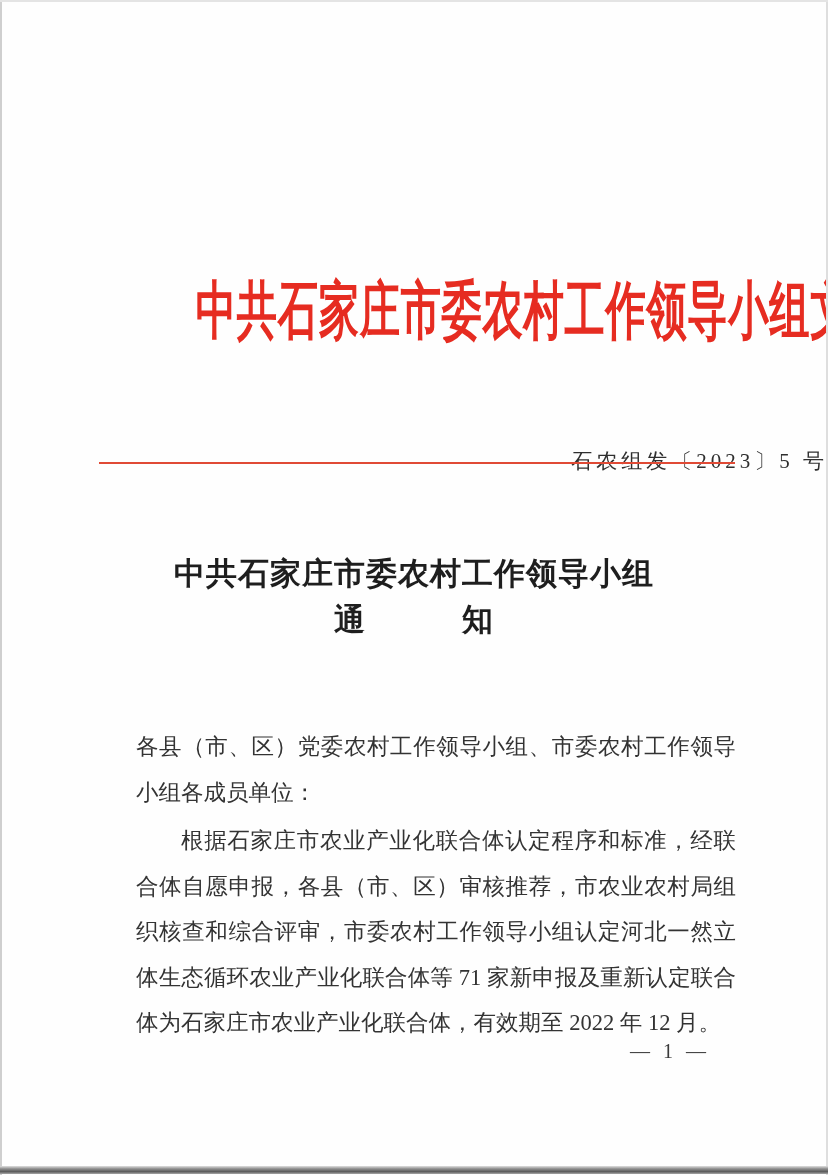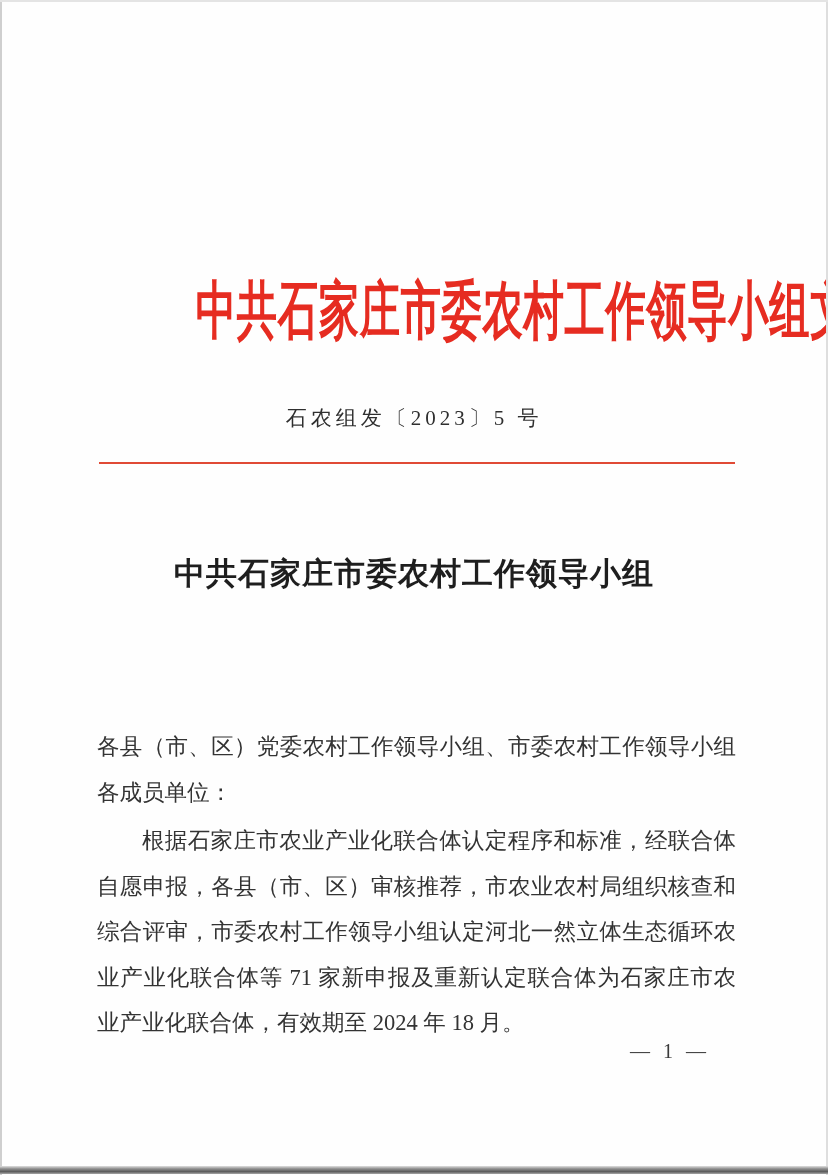--- a/index.html
+++ b/index.html
@@ -37,24 +37,24 @@
     font-size: 63px;
     font-weight: 700;
     color: #e62c21;
     transform: scaleX(0.64);
     transform-origin: 50% 50%;
     letter-spacing: 1px;
   }
 
   .doc-number {
     position: absolute;
-    top: 404px;
+    top: 447px;
     left: 0;
     width: 100%;
-    text-align: center;
+    text-align: right;
     font-size: 21px;
     letter-spacing: 4px;
     color: #2f2f2f;
   }
 
   .red-line {
     position: absolute;
     top: 462px;
     left: 99px;
     right: 93px;
@@ -78,21 +78,21 @@
   .body-text {
     position: absolute;
     top: 724px;
     left: 97px;
     right: 92px;
     font-size: 22.5px;
     line-height: 45.5px;
     color: #333333;
     text-align: justify;
   }
-  .body-text p { text-align: justify; }
+  .body-text p { text-align: justify; margin-left: 39px; }
   .body-text p.indent { text-indent: 2em; margin-top: 3px; }
 
   .page-number {
     position: absolute;
     top: 1040px;
     right: 118px;
     font-size: 20px;
     letter-spacing: 4px;
     color: #3a3a3a;
   }
@@ -105,25 +105,26 @@
   <div class="red-header">
     <span class="hdr-text">中共石家庄市委农村工作领导小组文件</span>
   </div>
 
   <div class="doc-number">石农组发〔2023〕5 号</div>
 
   <div class="red-line"></div>
 
   <div class="doc-title">
     <div>中共石家庄市委农村工作领导小组</div>
+    <div>通　　　知</div>
   </div>
 
   <div class="body-text">
     <p>各县（市、区）党委农村工作领导小组、市委农村工作领导小组各成员单位：</p>
-    <p class="indent">根据石家庄市农业产业化联合体认定程序和标准，经联合体自愿申报，各县（市、区）审核推荐，市农业农村局组织核查和综合评审，市委农村工作领导小组认定河北一然立体生态循环农业产业化联合体等 71 家新申报及重新认定联合体为石家庄市农业产业化联合体，有效期至 2024 年 18 月。</p>
+    <p class="indent">根据石家庄市农业产业化联合体认定程序和标准，经联合体自愿申报，各县（市、区）审核推荐，市农业农村局组织核查和综合评审，市委农村工作领导小组认定河北一然立体生态循环农业产业化联合体等 71 家新申报及重新认定联合体为石家庄市农业产业化联合体，有效期至 2022 年 12 月。</p>
   </div>
 
   <div class="page-number">— 1 —</div>
 
   <div class="edge-left"></div>
   <div class="edge-right"></div>
   <div class="edge-top"></div>
   <div class="edge-bottom"></div>
 
 </div>

